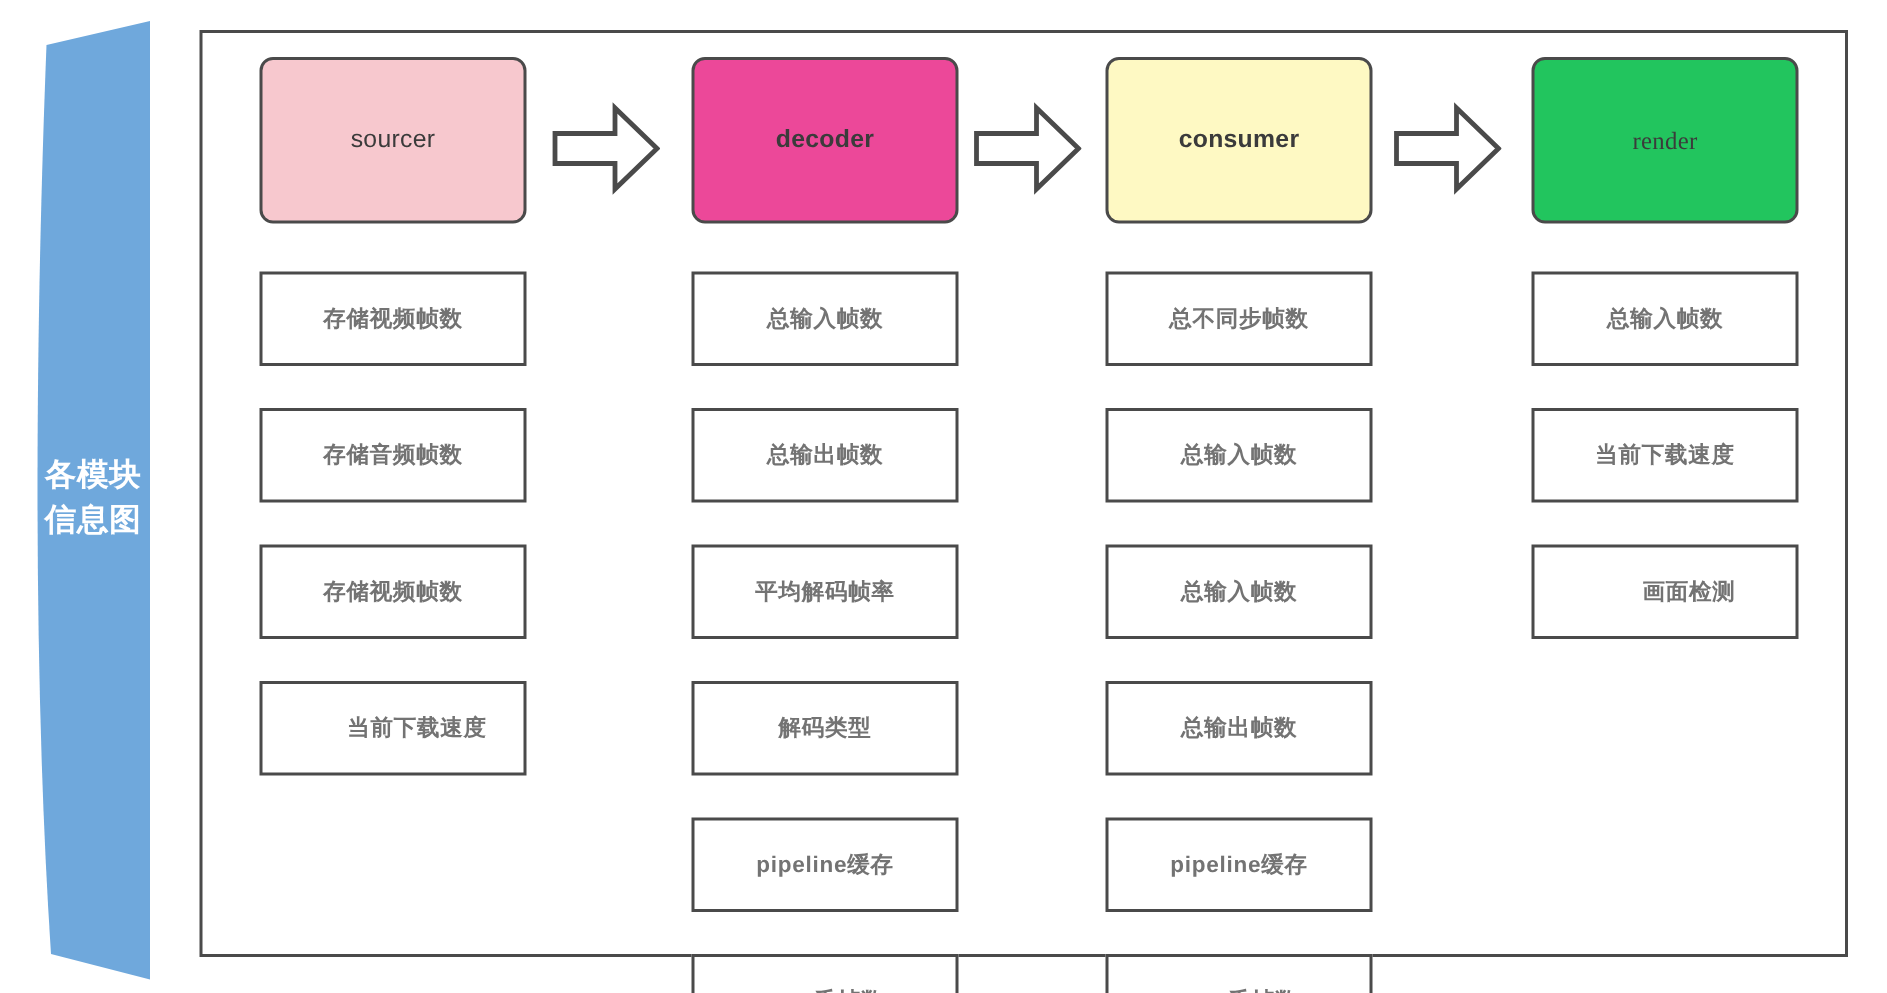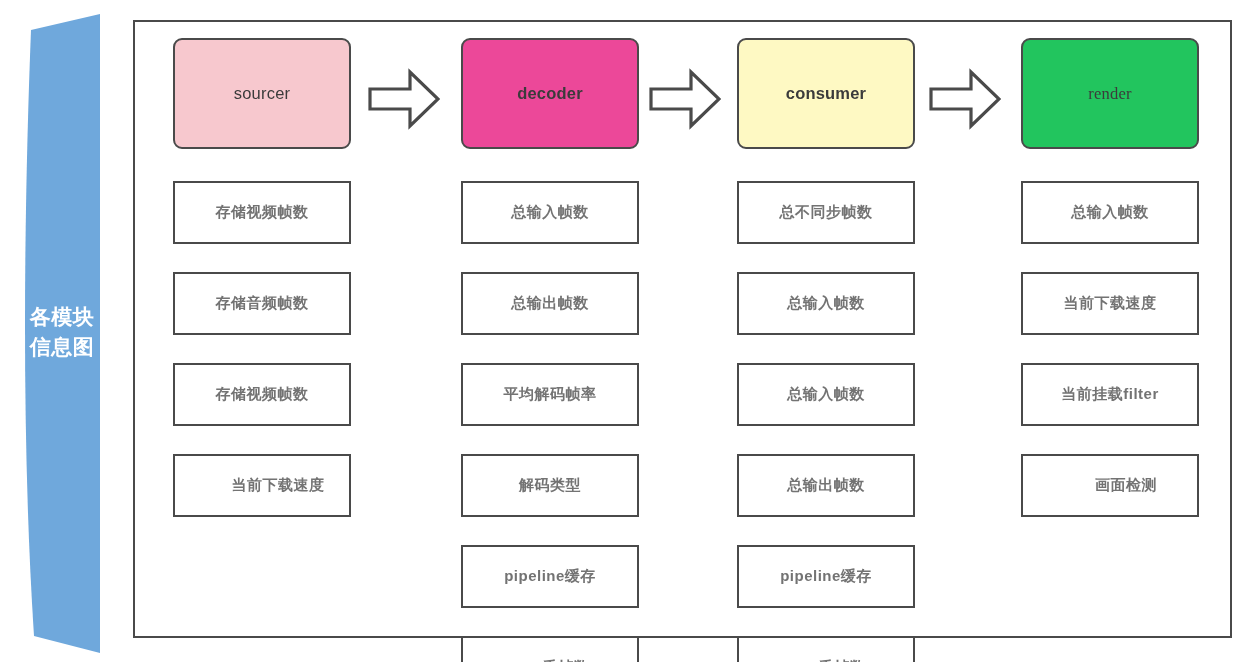--- a/index.html
+++ b/index.html
@@ -229,23 +229,20 @@
         <div class="module-box" style="background: #22c55e; font-family: Liberation Serif, serif;">
           <span>render</span>
         </div>
         <div class="metric-box">
             <span>总输入帧数</span>
           </div>
         <div class="metric-box">
             <span>当前下载速度</span>
           </div>
         <div class="metric-box">
-            <span>当前挂载filter</span>
-          </div>
-        <div class="metric-box">
             <span>画面检测</span>
           </div>
       </div>
 
     </div>
   </div>
 
 </div>
 
 </body></html>

